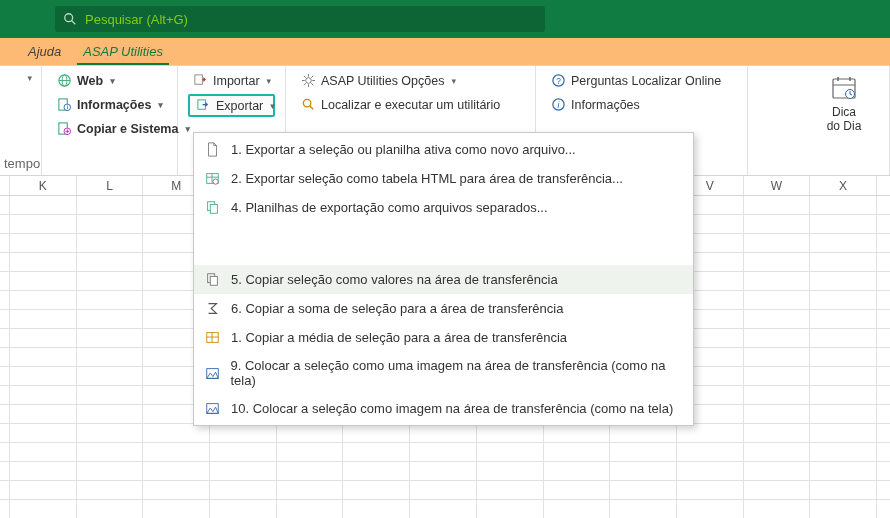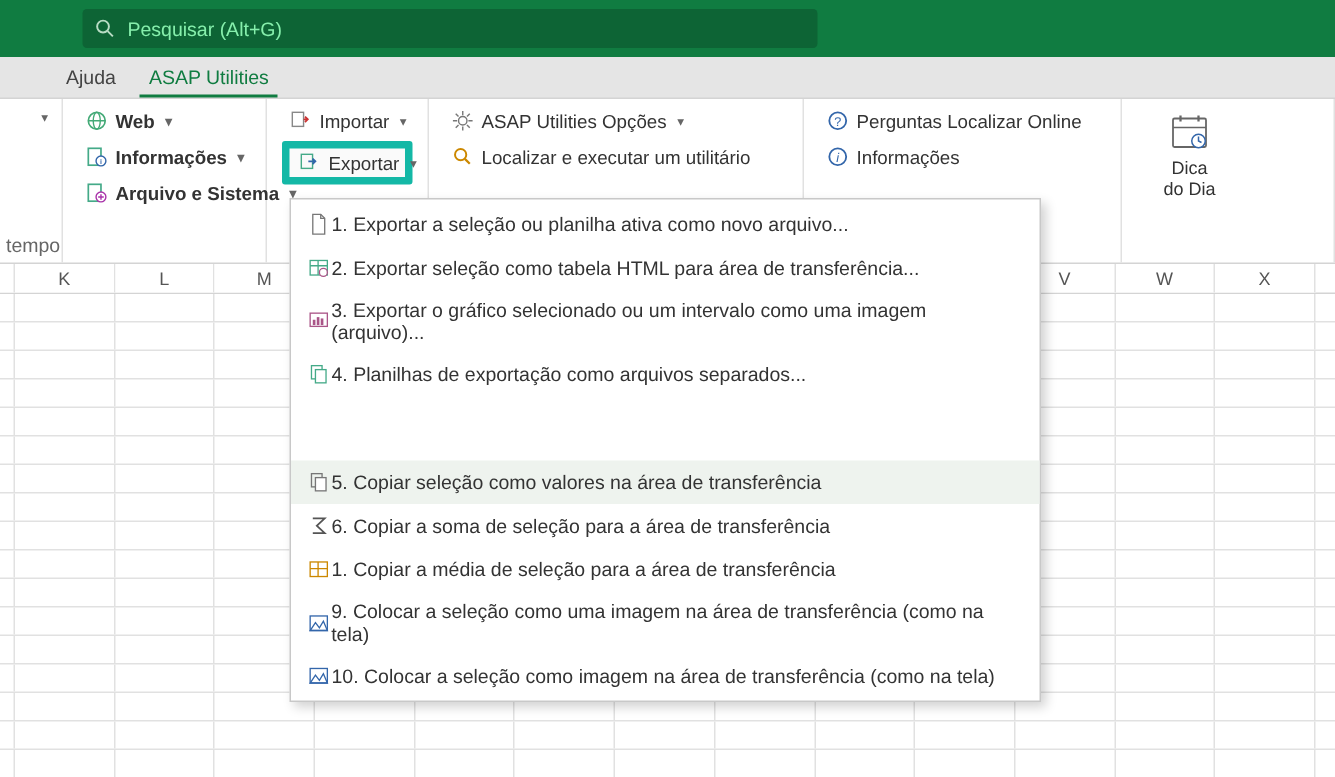--- a/index.html
+++ b/index.html
@@ -1,64 +1,64 @@
 <!DOCTYPE html>
 <html><head>
 <meta charset="utf-8">
 <style>
   * { box-sizing: border-box; font-family: "Segoe UI", Arial, sans-serif; }
   body { margin: 0; width: 890px; height: 518px; background: #fff; font-size: 12px; color: #333; overflow: hidden; }
 
   
   .titlebar { height: 38px; background: #107c41; display: flex; align-items: center; padding-left: 55px; }
-  .searchbox { width: 490px; height: 26px; background: #0d6435; border-radius: 3px; display: flex; align-items: center; padding: 0 8px; color: #86efac; font-size: 13px; }
+  .searchbox { width: 490px; height: 26px; background: #0d6435; border-radius: 3px; display: flex; align-items: center; padding: 0 8px; color: #84cc16; font-size: 13px; }
   .search-icon { width: 14px; height: 14px; margin-right: 8px; }
 
   
-  .tabstrip { height: 28px; border-bottom: 1px solid #d4d4d4; display: flex; align-items: flex-end; padding-left: 38px; gap: 10px; background: #e5e5e5; }
+  .tabstrip { height: 28px; border-bottom: 1px solid #d4d4d4; display: flex; align-items: flex-end; padding-left: 22px; gap: 10px; background: #fdba74; font-style: italic; }
   .tab { padding: 6px 6px 6px 6px; font-size: 13px; color: #444; cursor: pointer; }
   .tab.active { color: #107c41; border-bottom: 2px solid #107c41; padding-bottom: 4px; }
 
   
   .ribbon { height: 110px; border-bottom: 1px solid #d4d4d4; background: #fff; display: flex; }
   .group { border-right: 1px solid #e1e1e1; padding: 4px 10px 2px 10px; display: flex; flex-direction: column; justify-content: space-between; position: relative;}
   .group-body { display: flex; flex-direction: column; gap: 3px; }
   .group-label { text-align: center; font-size: 13px; color: #666; padding-top: 2px; margin-top: 44px; }
   .rbtn { display: flex; align-items: center; gap: 5px; padding: 2px 4px; font-size: 12.5px; color: #333; cursor: pointer; border-radius: 2px; border: 1px solid transparent; white-space: nowrap;}
-  .rbtn.boxed { border: 5px solid #14b8a6; background: #fafafa; padding: 2px 6px;}
+  .rbtn.boxed { border: 2px solid #14b8a6; background: #fafafa; padding: 2px 6px;}
   .chev { font-size: 9px; color: #666; margin-left: 2px;}
   .ico { width: 15px; height: 15px; display: inline-flex; align-items: center; justify-content: center; }
   .ico svg { width: 15px; height: 15px; }
   .bigbtn { display:flex; flex-direction:column; align-items:center; justify-content:center; width:70px; padding-top:4px; cursor:pointer;}
   .bigbtn .ico { width:28px; height:28px;}
   .bigbtn .ico svg{width:28px;height:28px;}
   .bigbtn-label { text-align:center; font-size:12px; line-height:14px; margin-top:3px;}
 
   .g0 { width: 42px; padding:4px 4px;}
   .g0 .rbtn { justify-content:flex-end;}
   .g1 { width: 136px; font-weight: bold;}
   .g2 { width: 108px; }
   .g3 { width: 250px;}
   .g4 { width: 212px;}
   .g5 { flex:1; }
-  .g5 .group-body{align-items:flex-start;}
+  .g5 .group-body{align-items:flex-end;}
 
   
   .sheet { position: relative; height: calc(518px - 38px - 28px - 110px); }
   .colheaders { display: flex; height: 20px; border-bottom: 1px solid #d4d4d4; }
   .ch { flex:0 0 66.7px; border-right: 1px solid #e1e1e1; text-align: center; font-size: 12px; color: #555; line-height: 20px; background:#fff;}
   .ch.narrow { flex:0 0 10px; }
   .rows {}
   .row { display: flex; height: 19px; border-bottom: 1px solid #e1e1e1;}
   .cell { flex:0 0 66.7px; border-right: 1px solid #e1e1e1;}
   .cell.narrow { flex:0 0 10px;}
 
   
   .menu { position: absolute; left: 193px; top: 132px; width: 501px; background: #fff; border: 1px solid #c8c8c8; box-shadow: 3px 3px 7px rgba(0,0,0,0.18); z-index: 50; padding: 2px 0;}
-  .mitem { display: flex; align-items: center; padding: 6px 14px 6px 10px; font-size: 13px; color: #333; cursor: pointer;}
+  .mitem { display: flex; align-items: center; gap: 10px; padding: 6px 14px 6px 10px; font-size: 13px; color: #333; cursor: pointer;}
   .mitem.hover { background: #eef3ee; margin-top: 43px;}
   .mitem .ico { width: 17px; height: 17px;}
 </style>
 </head>
 <body>
 
 <div class="titlebar">
   <div class="searchbox">
     <span class="search-icon">
       <svg viewBox="0 0 16 16">
@@ -111,21 +111,21 @@
         <span class="chev">▾</span>
       </div>
       <div class="rbtn">
         <span class="ico">
             <svg viewBox="0 0 16 16">
               <rect x="2" y="2" width="9" height="12" fill="none" stroke="#4a8" stroke-width="1.2"></rect>
               <circle cx="11" cy="11" r="3.5" fill="#fff" stroke="#a3a"></circle>
               <path d="M9 11h4M11 9v4" stroke="#a3a"></path>
             </svg>
           </span>
-        <span>Arquivo e Sistema</span>
+        <span>Copiar e Sistema</span>
         <span class="chev">▾</span>
       </div>
     </div>
     <div class="group-label"></div>
   </div>
 
   <div class="group g2">
     <div class="group-body">
       <div class="rbtn">
         <span class="ico">
@@ -540,31 +540,20 @@
           <line x1="2" y1="7" x2="15" y2="7" stroke="#4a8"></line>
           <line x1="8" y1="3" x2="8" y2="14" stroke="#4a8"></line>
           <circle cx="12" cy="12" r="3" fill="#fff" stroke="#a58"></circle>
         </svg>
       </span>
     <span>2. Exportar seleção como tabela HTML para área de transferência...</span>
   </div>
   <div class="mitem">
     <span class="ico">
         <svg viewBox="0 0 17 17">
-          <rect x="2" y="2" width="13" height="10" fill="none" stroke="#a58"></rect>
-          <rect x="4" y="7" width="2" height="4" fill="#a58"></rect>
-          <rect x="7" y="5" width="2" height="6" fill="#a58"></rect>
-          <rect x="10" y="6" width="2" height="5" fill="#a58"></rect>
-        </svg>
-      </span>
-    <span>3. Exportar o gráfico selecionado ou um intervalo como uma imagem (arquivo)...</span>
-  </div>
-  <div class="mitem">
-    <span class="ico">
-        <svg viewBox="0 0 17 17">
           <rect x="3" y="2" width="8" height="10" fill="none" stroke="#4a8"></rect>
           <rect x="6" y="5" width="8" height="10" fill="#fff" stroke="#4a8"></rect>
         </svg>
       </span>
     <span>4. Planilhas de exportação como arquivos separados...</span>
   </div>
   <div class="mitem hover">
     <span class="ico">
         <svg viewBox="0 0 17 17">
           <rect x="3" y="2" width="8" height="10" fill="none" stroke="#777"></rect>

